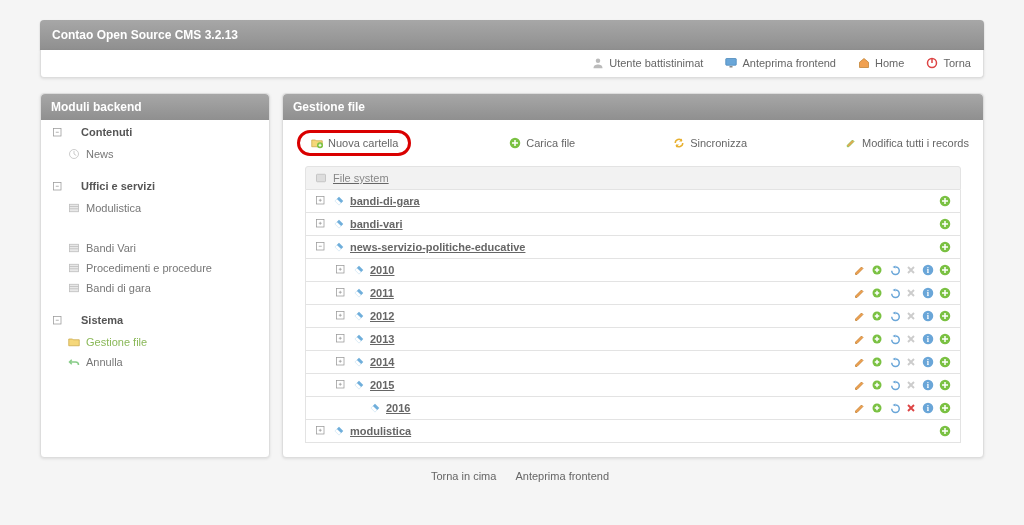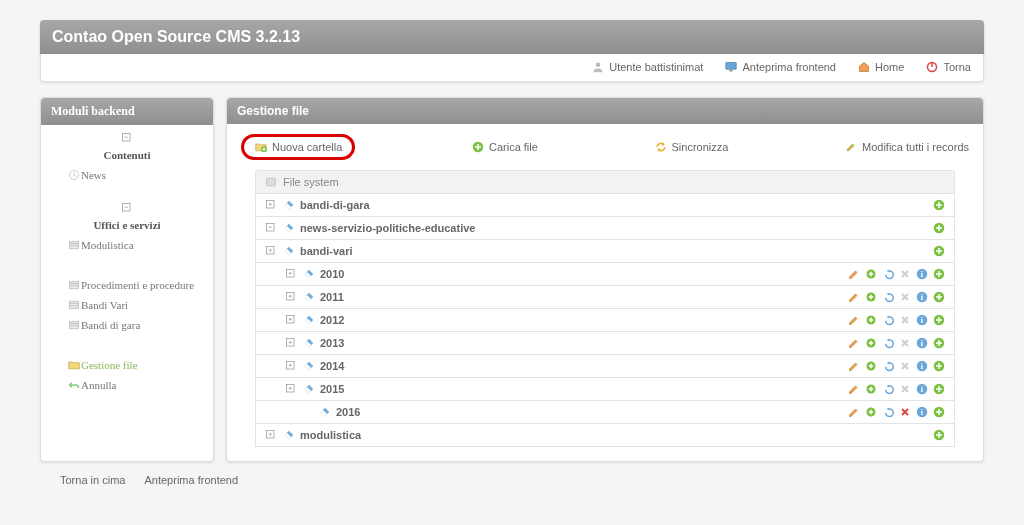--- a/index.html
+++ b/index.html
@@ -1,42 +1,42 @@
 <!DOCTYPE html>
 <html><head>
 <meta charset="utf-8">
 <style>
 * { box-sizing: border-box; margin: 0; padding: 0; }
 body { font-family: Verdana, Arial, sans-serif; font-size: 11px; background: #f5f5f5; color: #666; }
 .page { width: 1024px; margin: 0 auto; padding: 20px 40px; }
-.header { background: linear-gradient(#a7a7a7,#8f8f8f); color: #fff; font-weight: bold; font-size: 16px; padding: 8px 12px; border-radius: 4px 4px 0 0; box-shadow: 0 1px 2px rgba(0,0,0,0.2); }
+.header { background: linear-gradient(#a7a7a7,#8f8f8f); color: #fff; font-weight: bold; font-size: 12px; padding: 8px 12px; border-radius: 4px 4px 0 0; box-shadow: 0 1px 2px rgba(0,0,0,0.2); }
 .topbar { background:#fff; border:1px solid #ddd; border-top:none; border-radius:0 0 4px 4px; padding:6px 12px; text-align:right; box-shadow:0 1px 3px rgba(0,0,0,0.1); margin-bottom:15px;}
 .topbar a { color:#666; text-decoration:none; margin-left:18px; display:inline-flex; align-items:center; gap:4px; }
 .columns{display:flex; gap:12px;}
-.sidebar{width:174px; background:#fff; border:1px solid #ddd; border-radius:4px; box-shadow:0 1px 3px rgba(0,0,0,0.1);font-family:Liberation Serif, serif;}
+.sidebar{width:230px; background:#fff; border:1px solid #ddd; border-radius:4px; box-shadow:0 1px 3px rgba(0,0,0,0.1);}
 .sidebar-h{background:linear-gradient(#a7a7a7,#8f8f8f); color:#fff; font-weight:bold; font-size:12px; padding:6px 10px; border-radius:4px 4px 0 0;}
 .sb-sec{padding:6px 10px 4px;}
-.sb-title{font-weight:bold; color:#555; cursor:pointer; display:flex; align-items:center; gap:4px;flex-direction:column;}
+.sb-title{font-weight:bold; color:#555; cursor:pointer; display:flex; align-items:flex-start; gap:16px;}
 .sb-list{list-style:none; padding:4px 0 6px 16px;}
-.sb-list li{padding:3px 0; display:flex; align-items:center; color:#777;}
+.sb-list li{padding:3px 0; display:flex; align-items:center; gap:5px; color:#777;}
 .sb-list li.active{color:#8ab858;}
 .main{flex:1; background:#fff; border:1px solid #ddd; border-radius:4px; box-shadow:0 1px 3px rgba(0,0,0,0.1);}
 .main-h{background:linear-gradient(#a7a7a7,#8f8f8f); color:#fff; font-weight:bold; font-size:12px; padding:6px 10px; border-radius:4px 4px 0 0;}
 .actions{display:flex; justify-content:space-between; gap:18px; padding:10px 14px;}
 .actions a{color:#666; text-decoration:none; display:inline-flex; align-items:center; gap:4px;}
 .actions a.hl{border:3px solid #d90000; border-radius:14px; padding:3px 10px;}
-.tree{padding:0 28px 14px;}
+.tree{padding:0 22px 14px;text-decoration:underline;}
 .fs-h{background:#f2f2f2; border:1px solid #e3e3e3; border-radius:3px 3px 0 0; padding:4px 8px; color:#888; display:flex; gap:5px; align-items:center;}
 .row{border:1px solid #e3e3e3; border-top:none; padding:4px 8px; display:flex; align-items:center; gap:4px;}
 .row .lbl{font-weight:bold; color:#666;}
 .row .ind1{width:16px;}
 .row .ind2{width:32px;}
 .row .ops{margin-left:auto; display:flex; gap:3px;}
 .ico{width:14px; height:14px; display:inline-flex; align-items:center; justify-content:center;}
-.footer{text-align:left; padding:12px 4px; color:#888;}
+.footer{text-align:center; padding:12px 4px; color:#888;}
 .footer a{color:#666; text-decoration:none; margin-left:16px;}
 svg{display:block;}
 </style>
 </head>
 <body>
 
 <div class="page">
   <div class="header">Contao Open Source CMS 3.2.13</div>
   <div class="topbar">
     <a href="#">
@@ -128,45 +128,54 @@
           <div class="sb-sec">
             <ul class="sb-list">
               <li>
                 <span class="ico">
                   <svg viewBox="0 0 16 16" width="12" height="12">
                     <rect x="2" y="3" width="12" height="10" fill="#e8e8e8" stroke="#bbb"></rect>
                     <line x1="2" y1="6" x2="14" y2="6" stroke="#bbb"></line>
                     <line x1="2" y1="9" x2="14" y2="9" stroke="#bbb"></line>
                   </svg>
                 </span>
-                <span>Procedimenti e procedure</span>
+                <span>Bandi Vari</span>
               </li>
               <li>
                 <span class="ico">
                   <svg viewBox="0 0 16 16" width="12" height="12">
                     <rect x="2" y="3" width="12" height="10" fill="#e8e8e8" stroke="#bbb"></rect>
                     <line x1="2" y1="6" x2="14" y2="6" stroke="#bbb"></line>
                     <line x1="2" y1="9" x2="14" y2="9" stroke="#bbb"></line>
                   </svg>
                 </span>
-                <span>Bandi Vari</span>
+                <span>Procedimenti e procedure</span>
               </li>
               <li>
                 <span class="ico">
                   <svg viewBox="0 0 16 16" width="12" height="12">
                     <rect x="2" y="3" width="12" height="10" fill="#e8e8e8" stroke="#bbb"></rect>
                     <line x1="2" y1="6" x2="14" y2="6" stroke="#bbb"></line>
                     <line x1="2" y1="9" x2="14" y2="9" stroke="#bbb"></line>
                   </svg>
                 </span>
                 <span>Bandi di gara</span>
               </li>
             </ul>
           </div>
           <div class="sb-sec">
+            <div class="sb-title">
+              <span class="ico">
+                <svg viewBox="0 0 16 16" width="12" height="12">
+                  <rect x="2" y="2" width="10" height="10" fill="#fff" stroke="#999"></rect>
+                  <path d="M5 7h4" stroke="#999"></path>
+                </svg>
+              </span>
+              <span>Sistema</span>
+            </div>
             <ul class="sb-list">
               <li class="active">
                 <span class="ico">
                   <svg viewBox="0 0 16 16" width="12" height="12">
                     <path d="M1 4h5l1 1h8v8H1z" fill="#f5d77a" stroke="#caa84a"></path>
                   </svg>
                 </span>
                 <span>Gestione file</span>
               </li>
               <li>
@@ -253,53 +262,53 @@
                     <circle cx="8" cy="8" r="7" fill="#7ac142"></circle>
                     <path d="M8 4v8M4 8h8" stroke="#fff" stroke-width="2"></path>
                   </svg>
                 </span>
               </span>
             </div>
             <div class="row">
               <span class="ico">
                 <svg viewBox="0 0 16 16" width="12" height="12">
                   <rect x="2" y="2" width="10" height="10" fill="#fff" stroke="#999"></rect>
+                  <path d="M5 7h4M7 5v4" stroke="#999"></path>
+                </svg>
+              </span>
+              <span class="ico">
+                <svg viewBox="0 0 16 16" width="12" height="12">
+                  <rect x="4" y="4" width="8" height="8" fill="#6faedb" transform="rotate(45 8 8)"></rect>
+                  <rect x="4" y="8" width="8" height="4" fill="#fff" transform="rotate(45 8 8)"></rect>
+                </svg>
+              </span>
+              <span class="lbl">bandi-vari</span>
+              <span class="ops">
+                <span class="ico">
+                  <svg viewBox="0 0 16 16" width="12" height="12">
+                    <circle cx="8" cy="8" r="7" fill="#7ac142"></circle>
+                    <path d="M8 4v8M4 8h8" stroke="#fff" stroke-width="2"></path>
+                  </svg>
+                </span>
+              </span>
+            </div>
+            <div class="row">
+              <span class="ico">
+                <svg viewBox="0 0 16 16" width="12" height="12">
+                  <rect x="2" y="2" width="10" height="10" fill="#fff" stroke="#999"></rect>
                   <path d="M5 7h4" stroke="#999"></path>
                 </svg>
               </span>
               <span class="ico">
                 <svg viewBox="0 0 16 16" width="12" height="12">
                   <rect x="4" y="4" width="8" height="8" fill="#6faedb" transform="rotate(45 8 8)"></rect>
                   <rect x="4" y="8" width="8" height="4" fill="#fff" transform="rotate(45 8 8)"></rect>
                 </svg>
               </span>
               <span class="lbl">news-servizio-politiche-educative</span>
-              <span class="ops">
-                <span class="ico">
-                  <svg viewBox="0 0 16 16" width="12" height="12">
-                    <circle cx="8" cy="8" r="7" fill="#7ac142"></circle>
-                    <path d="M8 4v8M4 8h8" stroke="#fff" stroke-width="2"></path>
-                  </svg>
-                </span>
-              </span>
-            </div>
-            <div class="row">
-              <span class="ico">
-                <svg viewBox="0 0 16 16" width="12" height="12">
-                  <rect x="2" y="2" width="10" height="10" fill="#fff" stroke="#999"></rect>
-                  <path d="M5 7h4M7 5v4" stroke="#999"></path>
-                </svg>
-              </span>
-              <span class="ico">
-                <svg viewBox="0 0 16 16" width="12" height="12">
-                  <rect x="4" y="4" width="8" height="8" fill="#6faedb" transform="rotate(45 8 8)"></rect>
-                  <rect x="4" y="8" width="8" height="4" fill="#fff" transform="rotate(45 8 8)"></rect>
-                </svg>
-              </span>
-              <span class="lbl">bandi-vari</span>
               <span class="ops">
                 <span class="ico">
                   <svg viewBox="0 0 16 16" width="12" height="12">
                     <circle cx="8" cy="8" r="7" fill="#7ac142"></circle>
                     <path d="M8 4v8M4 8h8" stroke="#fff" stroke-width="2"></path>
                   </svg>
                 </span>
               </span>
             </div>
             <div class="row">

